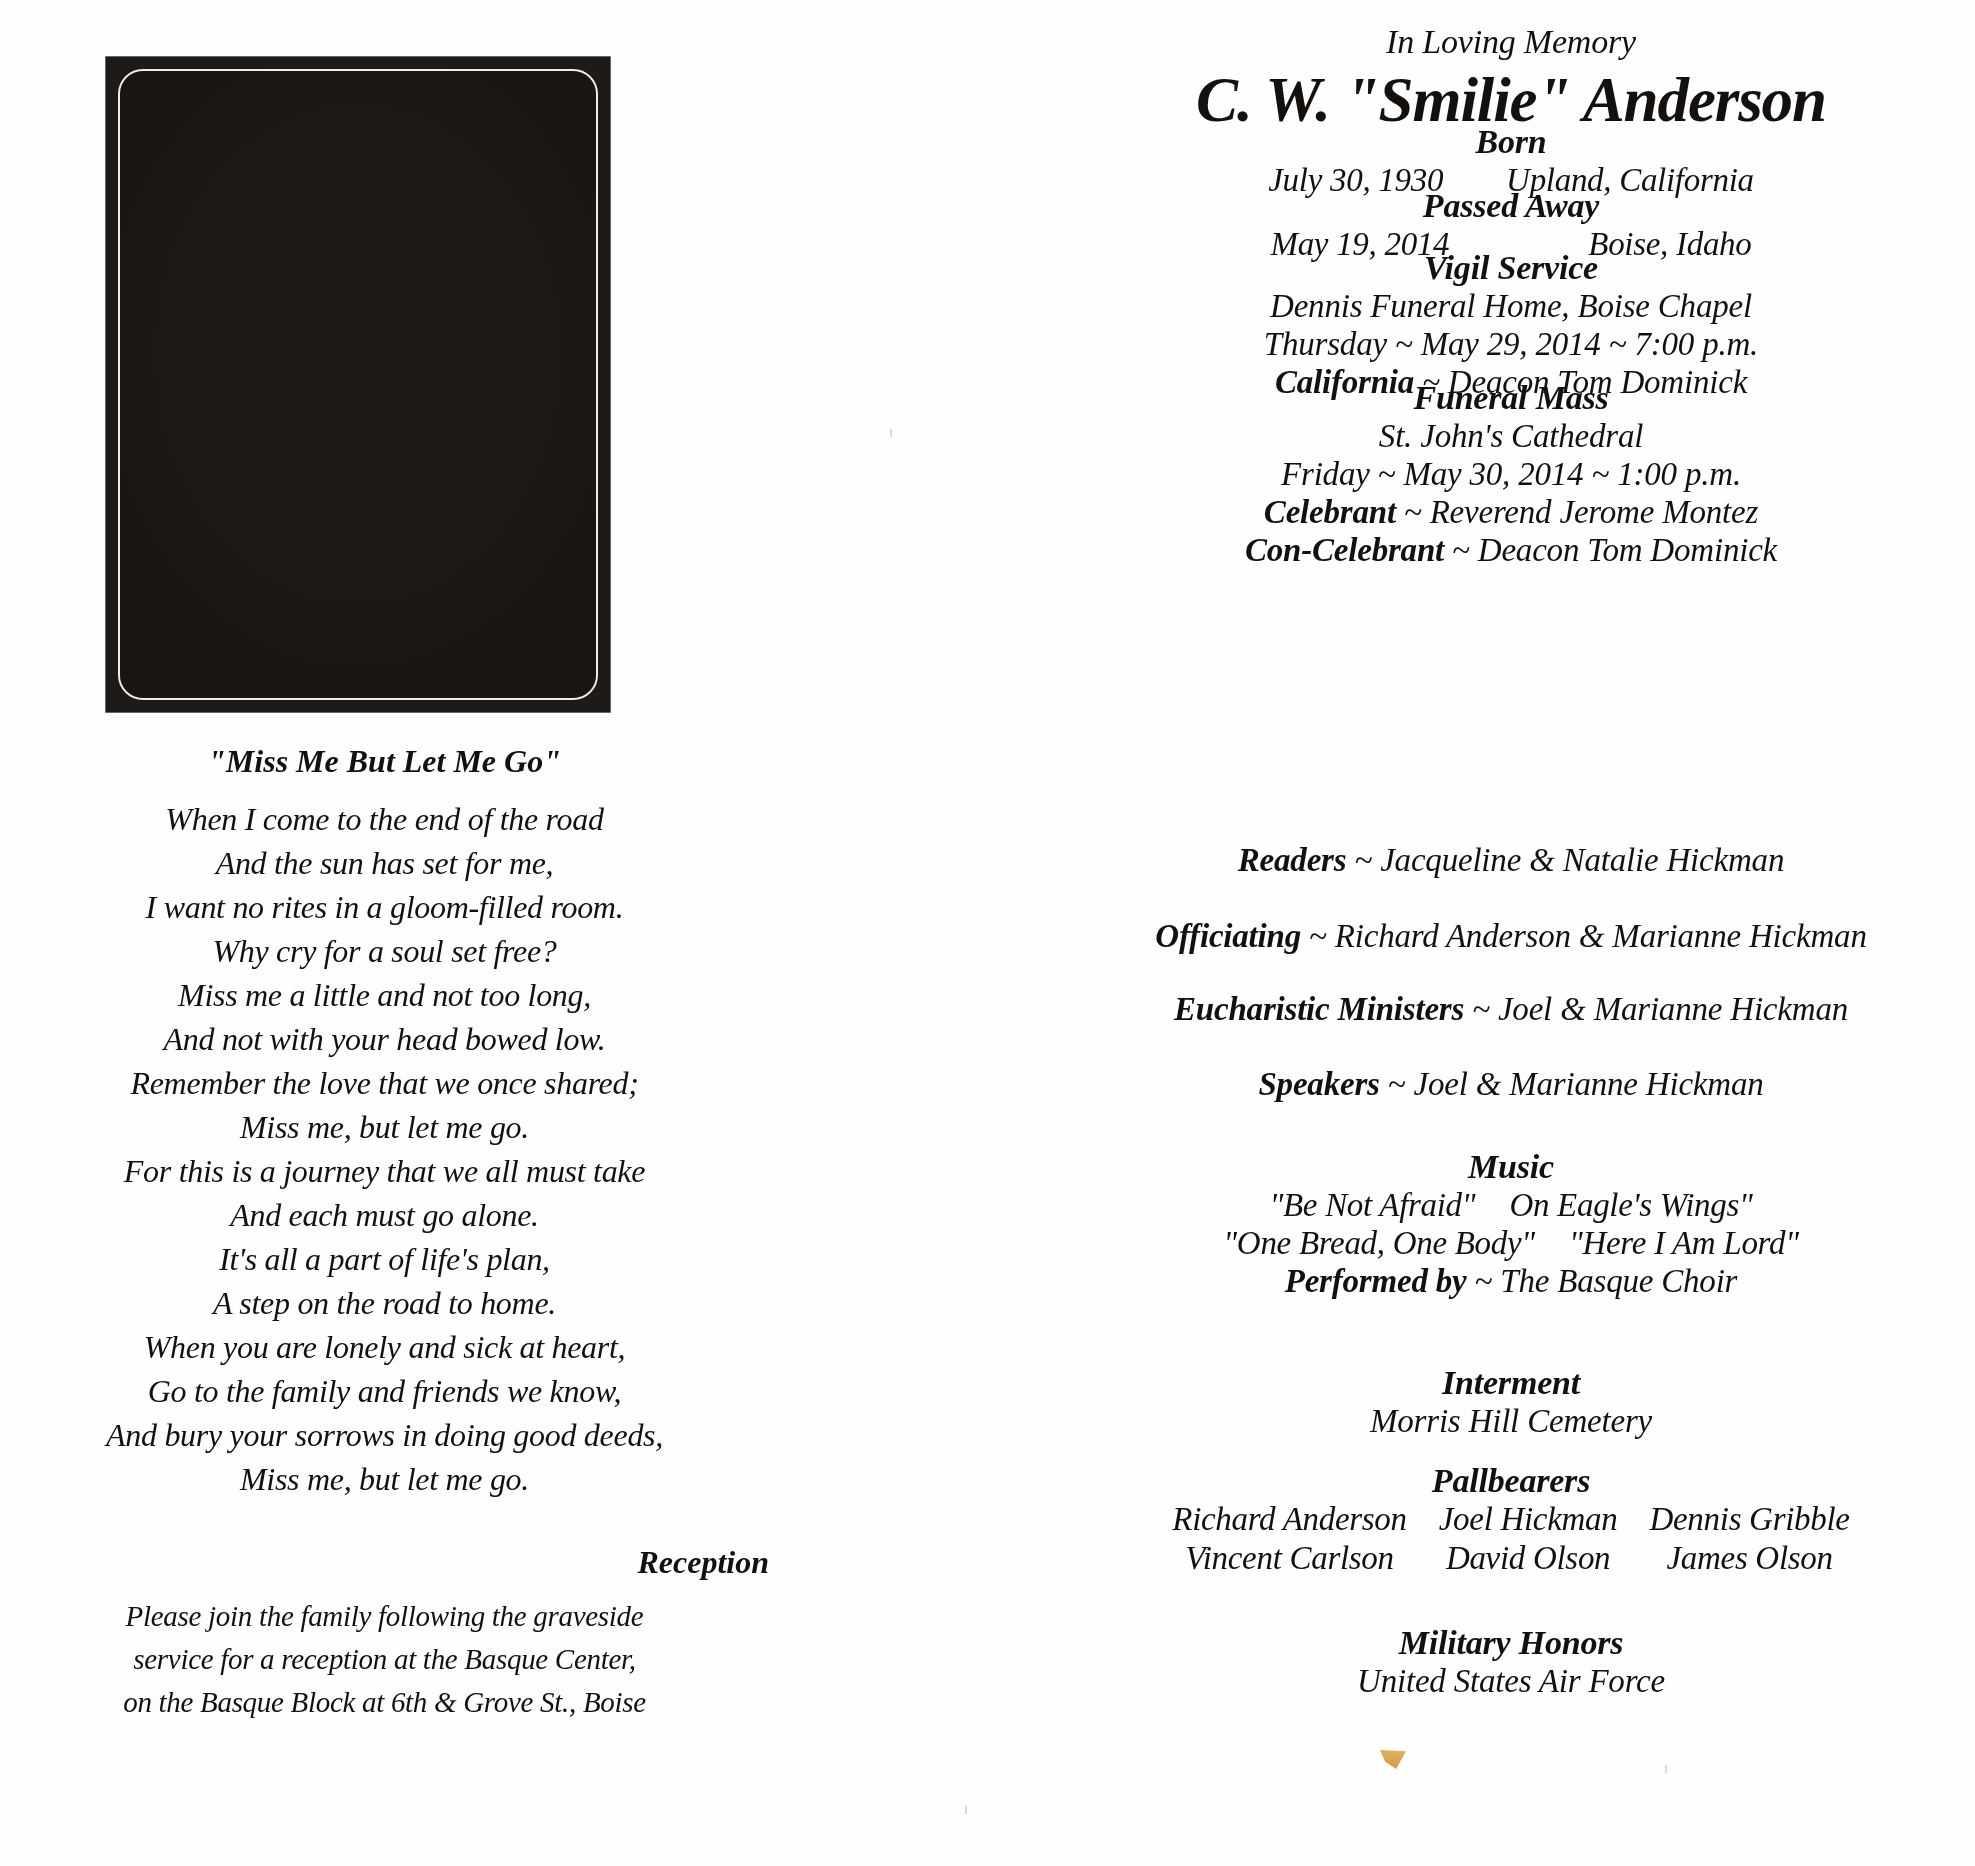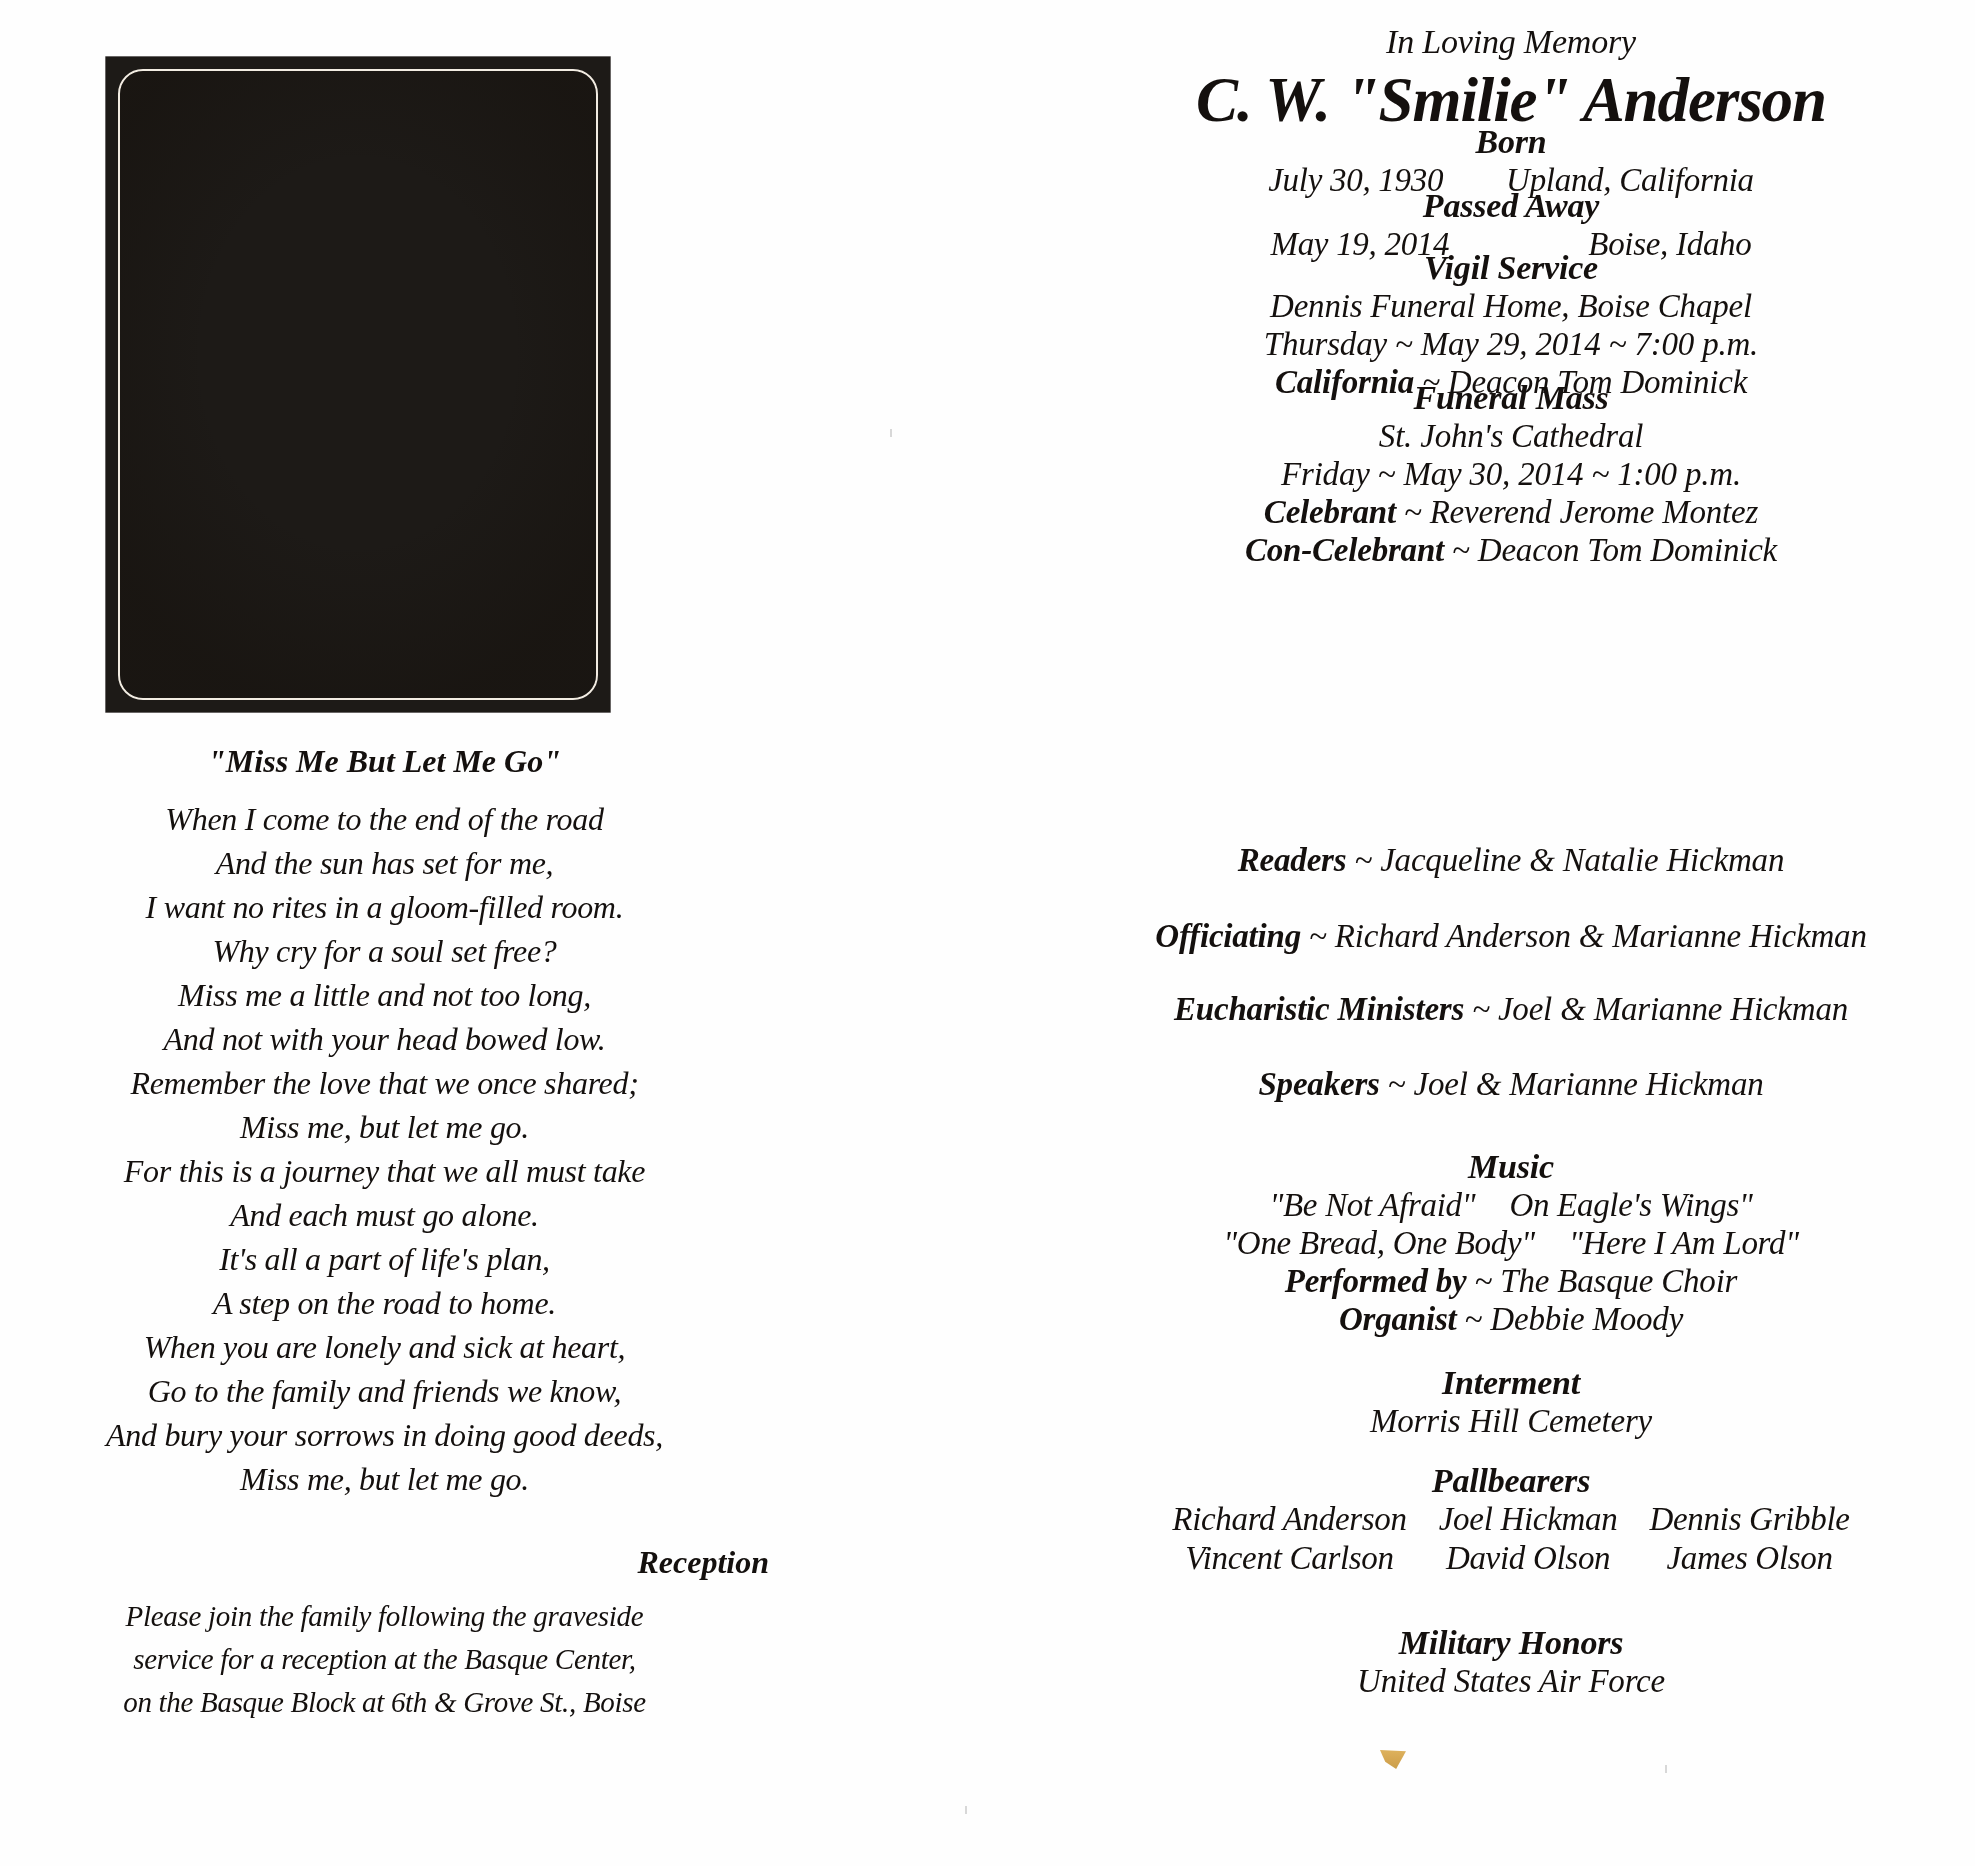--- a/index.html
+++ b/index.html
@@ -301,23 +301,20 @@
         <span class="bodyline">"Be Not Afraid"</span>
         <span class="bodyline">On Eagle's Wings"</span>
       </div>
       <div class="musicrow">
         <span class="bodyline">"One Bread, One Body"</span>
         <span class="bodyline">"Here I Am Lord"</span>
       </div>
       <div class="r-l-b"><b>Performed by</b>
         <span>~ The Basque Choir</span>
       </div>
-      <div class="r-l-b"><b>Organist</b>
-        <span>~  Debbie Moody</span>
-      </div>
     </div>
 
     <div class="r-sec" style="top:1364px;">
       <div class="r-h">Interment</div>
       <div class="r-l">Morris Hill Cemetery</div>
     </div>
 
     <div class="r-sec" style="top:1462px;">
       <div class="r-h">Pallbearers</div>
       <div class="pallgrid">

